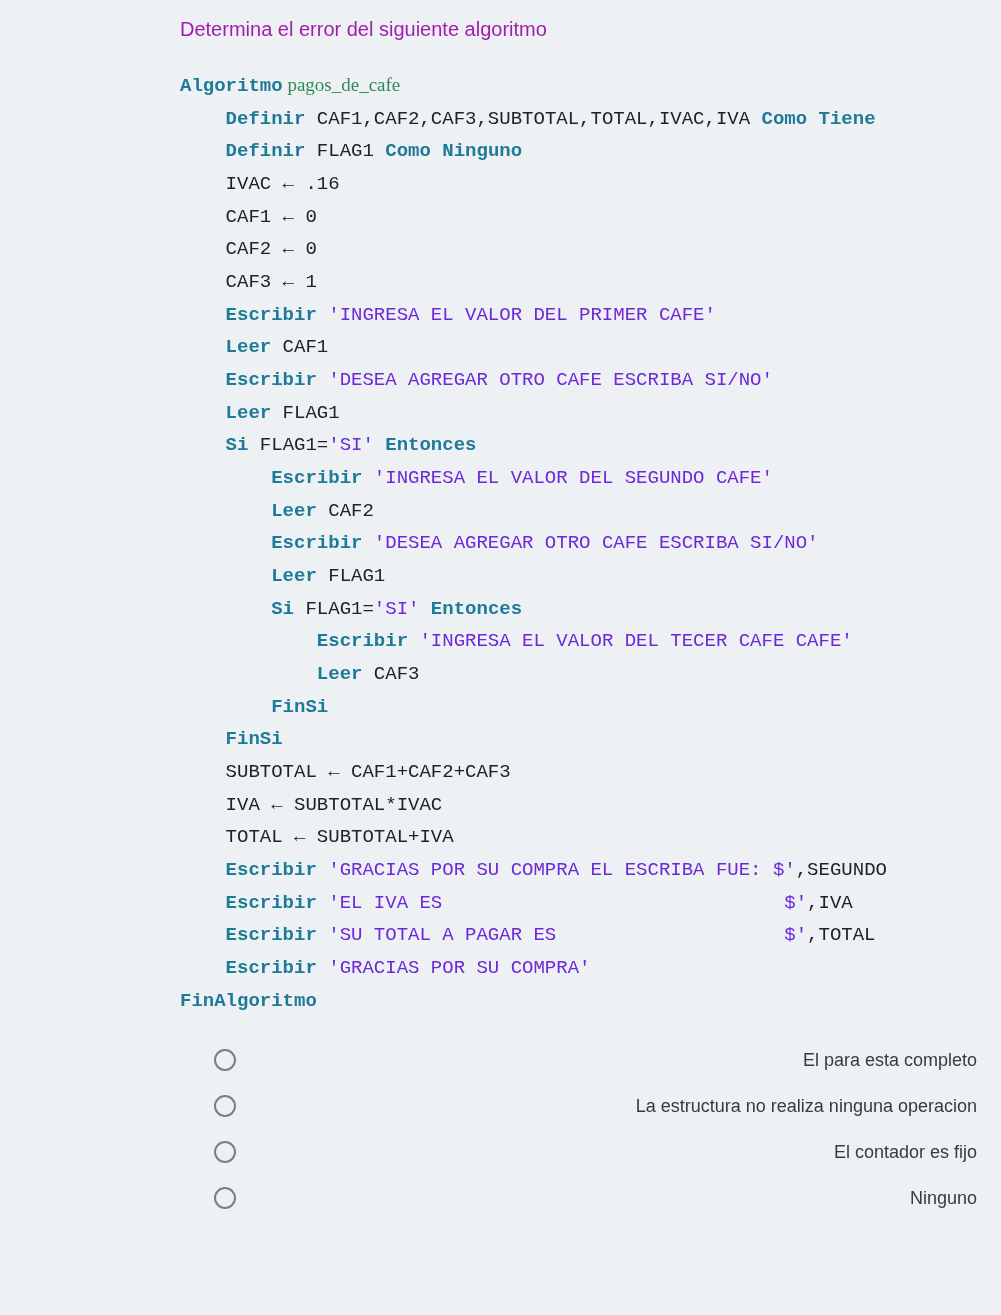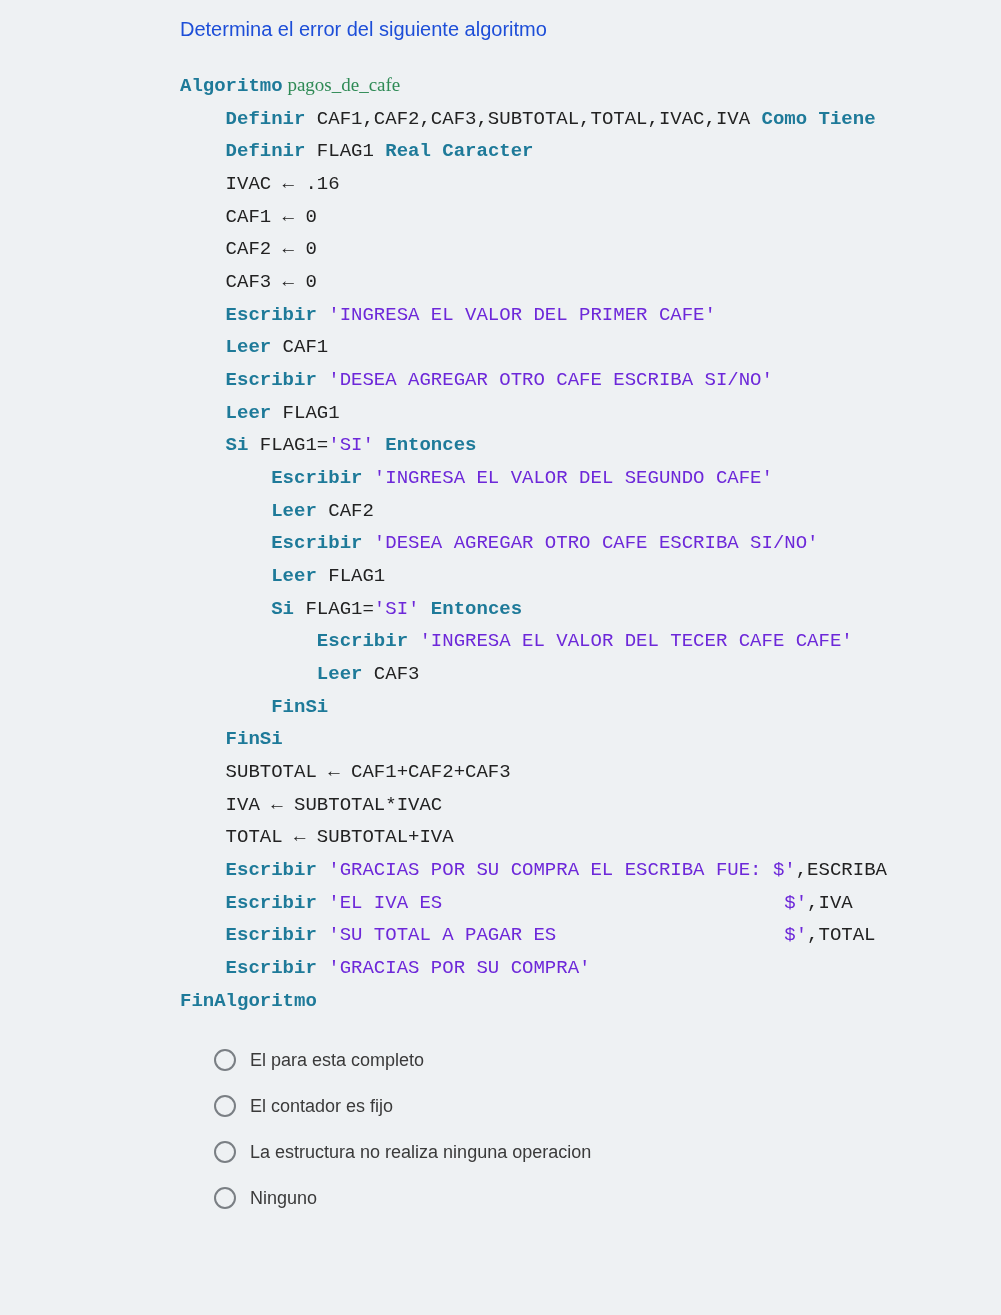--- a/index.html
+++ b/index.html
@@ -11,21 +11,21 @@
     color: #333;
     width: 1001px;
   }
   .page {
     background: #eef1f3;
     padding: 18px 24px 30px 180px;
     min-height: 1315px;
   }
   .question {
     font-size: 20px;
-    color: #1d4ed8;
+    color: #a21caf;
     margin-bottom: 28px;
     font-family: Arial, sans-serif;
   }
   .code {
     font-family: "Courier New", Courier, monospace;
     font-size: 19px;
     line-height: 1.72;
     white-space: pre;
     color: #222;
     margin-bottom: 20px;
@@ -38,78 +38,79 @@
     margin-top: 10px;
   }
   .option {
     display: flex;
     align-items: center;
     gap: 14px;
     padding: 12px 0 12px 34px;
     font-size: 18px;
     color: #3a3a3a;
     font-family: Arial, sans-serif;
+    justify-content: space-between;
   }
   .radio {
     width: 22px;
     height: 22px;
     border: 2px solid #7a7f84;
     border-radius: 50%;
     flex: 0 0 22px;
   }
 </style>
 </head>
 <body>
 
 <div class="page">
 
   <div class="question">Determina el error del siguiente algoritmo</div>
 
   <div class="code"><span class="kw">Algoritmo</span><span class="name"> pagos_de_cafe</span>
     <span class="kw">Definir</span><span> CAF1,CAF2,CAF3,SUBTOTAL,TOTAL,IVAC,IVA </span><span class="type">Como Tiene</span>
-    <span class="kw">Definir</span><span> FLAG1 </span><span class="type">Real Caracter</span>
+    <span class="kw">Definir</span><span> FLAG1 </span><span class="type">Como Ninguno</span>
     <span>IVAC ← .16</span>
     <span>CAF1 ← 0</span>
     <span>CAF2 ← 0</span>
-    <span>CAF3 ← 0</span>
+    <span>CAF3 ← 1</span>
     <span class="kw">Escribir</span><span class="str"> 'INGRESA EL VALOR DEL PRIMER CAFE'</span>
     <span class="kw">Leer</span><span> CAF1</span>
     <span class="kw">Escribir</span><span class="str"> 'DESEA AGREGAR OTRO CAFE ESCRIBA SI/NO'</span>
     <span class="kw">Leer</span><span> FLAG1</span>
     <span class="kw">Si</span><span> FLAG1=</span><span class="str">'SI'</span><span class="kw"> Entonces</span>
         <span class="kw">Escribir</span><span class="str"> 'INGRESA EL VALOR DEL SEGUNDO CAFE'</span>
         <span class="kw">Leer</span><span> CAF2</span>
         <span class="kw">Escribir</span><span class="str"> 'DESEA AGREGAR OTRO CAFE ESCRIBA SI/NO'</span>
         <span class="kw">Leer</span><span> FLAG1</span>
         <span class="kw">Si</span><span> FLAG1=</span><span class="str">'SI'</span><span class="kw"> Entonces</span>
             <span class="kw">Escribir</span><span class="str"> 'INGRESA EL VALOR DEL TECER CAFE CAFE'</span>
             <span class="kw">Leer</span><span> CAF3</span>
         <span class="kw">FinSi</span>
     <span class="kw">FinSi</span>
     <span>SUBTOTAL ← CAF1+CAF2+CAF3</span>
     <span>IVA ← SUBTOTAL*IVAC</span>
     <span>TOTAL ← SUBTOTAL+IVA</span>
-    <span class="kw">Escribir</span><span class="str"> 'GRACIAS POR SU COMPRA EL ESCRIBA FUE: $'</span><span>,ESCRIBA</span>
+    <span class="kw">Escribir</span><span class="str"> 'GRACIAS POR SU COMPRA EL ESCRIBA FUE: $'</span><span>,SEGUNDO</span>
     <span class="kw">Escribir</span><span class="str"> 'EL IVA ES                              $'</span><span>,IVA</span>
     <span class="kw">Escribir</span><span class="str"> 'SU TOTAL A PAGAR ES                    $'</span><span>,TOTAL</span>
     <span class="kw">Escribir</span><span class="str"> 'GRACIAS POR SU COMPRA'</span>
 <span class="kw">FinAlgoritmo</span></div>
 
   <div class="options">
     <div class="option">
       <span class="radio"></span>
       <span>El para esta completo</span>
     </div>
     <div class="option">
       <span class="radio"></span>
-      <span>El contador es fijo</span>
+      <span>La estructura no realiza ninguna operacion</span>
     </div>
     <div class="option">
       <span class="radio"></span>
-      <span>La estructura no realiza ninguna operacion</span>
+      <span>El contador es fijo</span>
     </div>
     <div class="option">
       <span class="radio"></span>
       <span>Ninguno</span>
     </div>
   </div>
 
 </div>
 
 </body></html>

